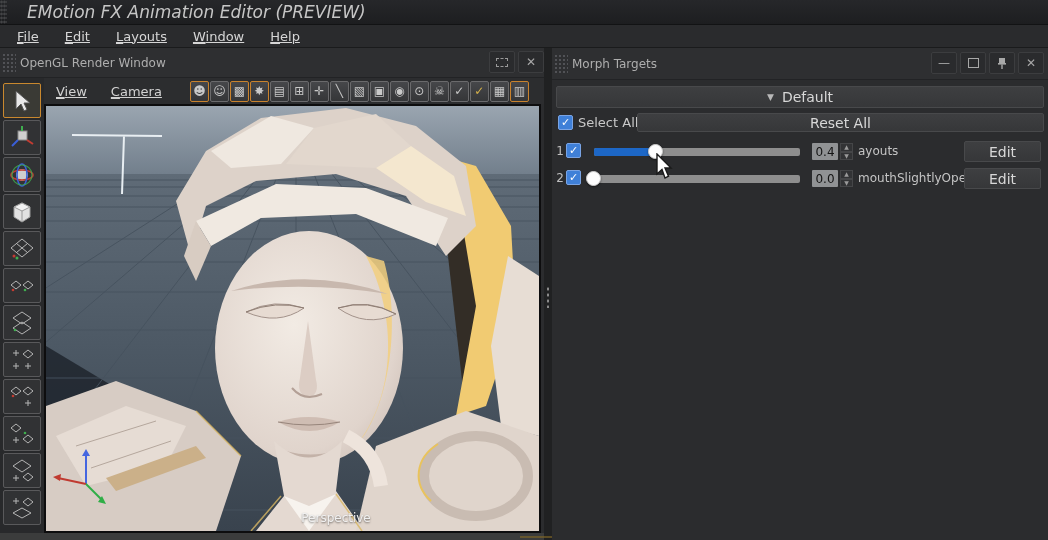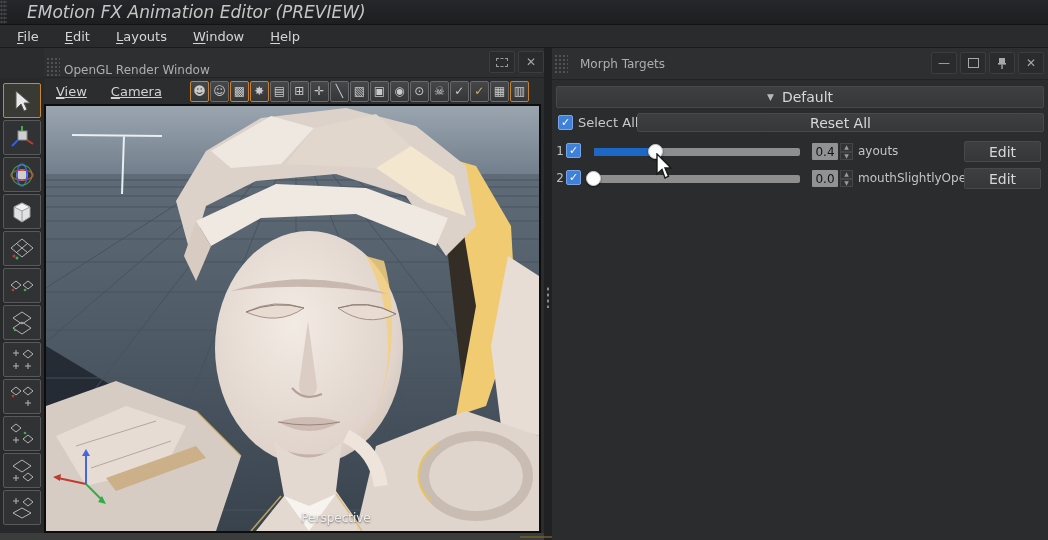--- a/index.html
+++ b/index.html
@@ -8,24 +8,24 @@
   .abs{position:absolute;}
   u{text-decoration:underline;text-underline-offset:2px;}
 
   
   .titlebar{left:0;top:0;width:1048px;height:25px;background:linear-gradient(#26272a,#1d1e20);border-bottom:1px solid #121314;display:flex;align-items:center;}
   .titlebar .grip{width:7px;height:100%;background-image:radial-gradient(#4c4d4f 1px,transparent 1.2px);background-size:3px 4px;opacity:.8;}
   .titlebar .title{margin-left:20px;font-size:17px;color:#c6c6c6;font-style:italic;}
 
   
   .menubar{left:0;top:25px;width:1048px;height:23px;background:#2a2b2d;border-bottom:1px solid #1a1b1c;display:flex;align-items:center;padding-left:4px;}
-  .menu-item{padding:0 13px;font-size:13px;color:#d6d6d6;cursor:default;}
-
-  
-  .gl-header{left:0;top:48px;width:544px;height:30px;background:#2e2f31;border-bottom:1px solid #222325;display:flex;align-items:flex-end;margin-left:44px;}
+  .menu-item{padding:0 13px;font-size:13px;color:#d6d6d6;cursor:default;text-decoration:underline;}
+
+  
+  .gl-header{left:0;top:48px;width:544px;height:30px;background:#2e2f31;border-bottom:1px solid #222325;display:flex;align-items:center;}
   .panel-grip{width:14px;height:20px;margin-left:2px;background-image:radial-gradient(#55565a 1px,transparent 1.2px);background-size:4px 4px;opacity:.9;}
   .panel-title{margin-left:4px;font-size:12px;color:#aeaeae;}
   .winbtn{width:26px;height:22px;background:#2a2b2d;border:1px solid #3c3d3f;border-radius:2px;display:flex;align-items:center;justify-content:center;color:#a8a8a8;font-size:12px;margin-left:3px;}
   .float-glyph{width:12px;height:9px;border:1px dashed #9a9a9a;}
 
   .gl-toolbar{left:44px;top:78px;width:500px;height:26px;background:#2c2d2f;display:flex;align-items:center;}
   .gl-menu{font-size:13px;color:#d2d2d2;padding:0 12px;text-decoration:underline;}
   .tb-icons{display:flex;margin-left:16px;}
   .tbicon{width:19px;height:21px;margin-right:1px;background:linear-gradient(#46474a,#353638);border:1px solid #6a6a6c;border-radius:2px;display:flex;align-items:center;justify-content:center;font-size:12px;color:#c9c9c9;line-height:1;}
   .tbicon.active{border:1px solid #c9822c;}
@@ -42,21 +42,21 @@
   
   .splitter{left:544px;top:48px;width:8px;height:492px;background:#202122;}
   .splitter .dots{position:absolute;left:2px;top:238px;width:4px;height:22px;background-image:radial-gradient(#8a8a8a 1px,transparent 1.2px);background-size:4px 6px;}
 
   
   .bottom-strip{left:0;top:533px;width:544px;height:7px;background:#3b3c3c;}
   .gif-artifact{left:520px;top:536px;width:280px;height:2px;background:#7d6426;opacity:.65;}
 
   
   .morph-panel{left:552px;top:48px;width:496px;height:492px;background:#2b2c2e;}
-  .morph-header{position:absolute;left:0;top:0;width:496px;height:32px;background:#2e2f31;border-bottom:1px solid #222325;display:flex;align-items:center;gap:8px;}
+  .morph-header{position:absolute;left:0;top:0;width:496px;height:32px;background:#2e2f31;border-bottom:1px solid #222325;display:flex;align-items:center;}
   .morph-header .btns{position:absolute;right:4px;top:4px;display:flex;}
   .btn{background:linear-gradient(#3e3f41,#363739);border:1px solid #48494b;border-radius:2px;color:#d8d8d8;display:flex;align-items:center;justify-content:center;}
   .preset-btn{position:absolute;left:4px;top:38px;width:488px;height:22px;font-size:14px;gap:8px;}
   .preset-caret{font-size:9px;color:#b8b8b8;}
   .reset-btn{position:absolute;left:85px;top:65px;width:407px;height:19px;font-size:14px;}
   .edit-btn{position:absolute;width:77px;height:21px;font-size:14px;}
   .checkbox{width:15px;height:15px;background:#3f80d8;border:1px solid #7aa4e4;border-radius:2px;display:flex;align-items:center;justify-content:center;color:#fff;font-size:11px;line-height:1;}
   .selall-label{position:absolute;left:26px;top:67px;font-size:13px;color:#c8c8c8;}
   .morph-row{position:absolute;left:0;width:496px;height:22px;}
   .row-num{position:absolute;left:2px;top:3px;width:10px;text-align:right;font-size:12px;color:#c0c0c0;}

